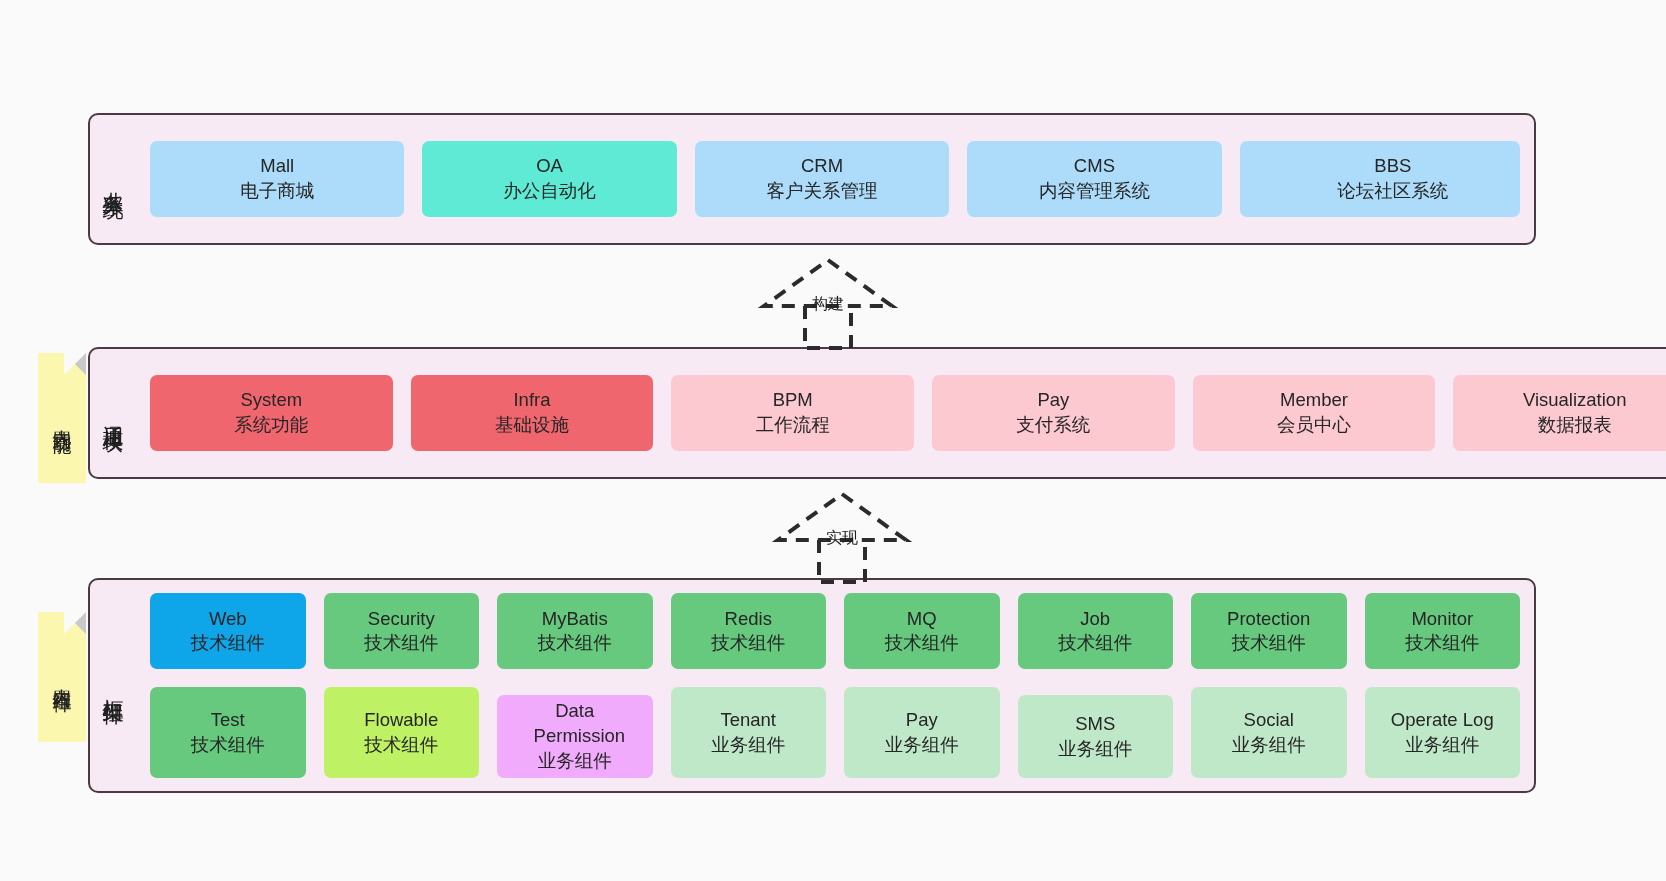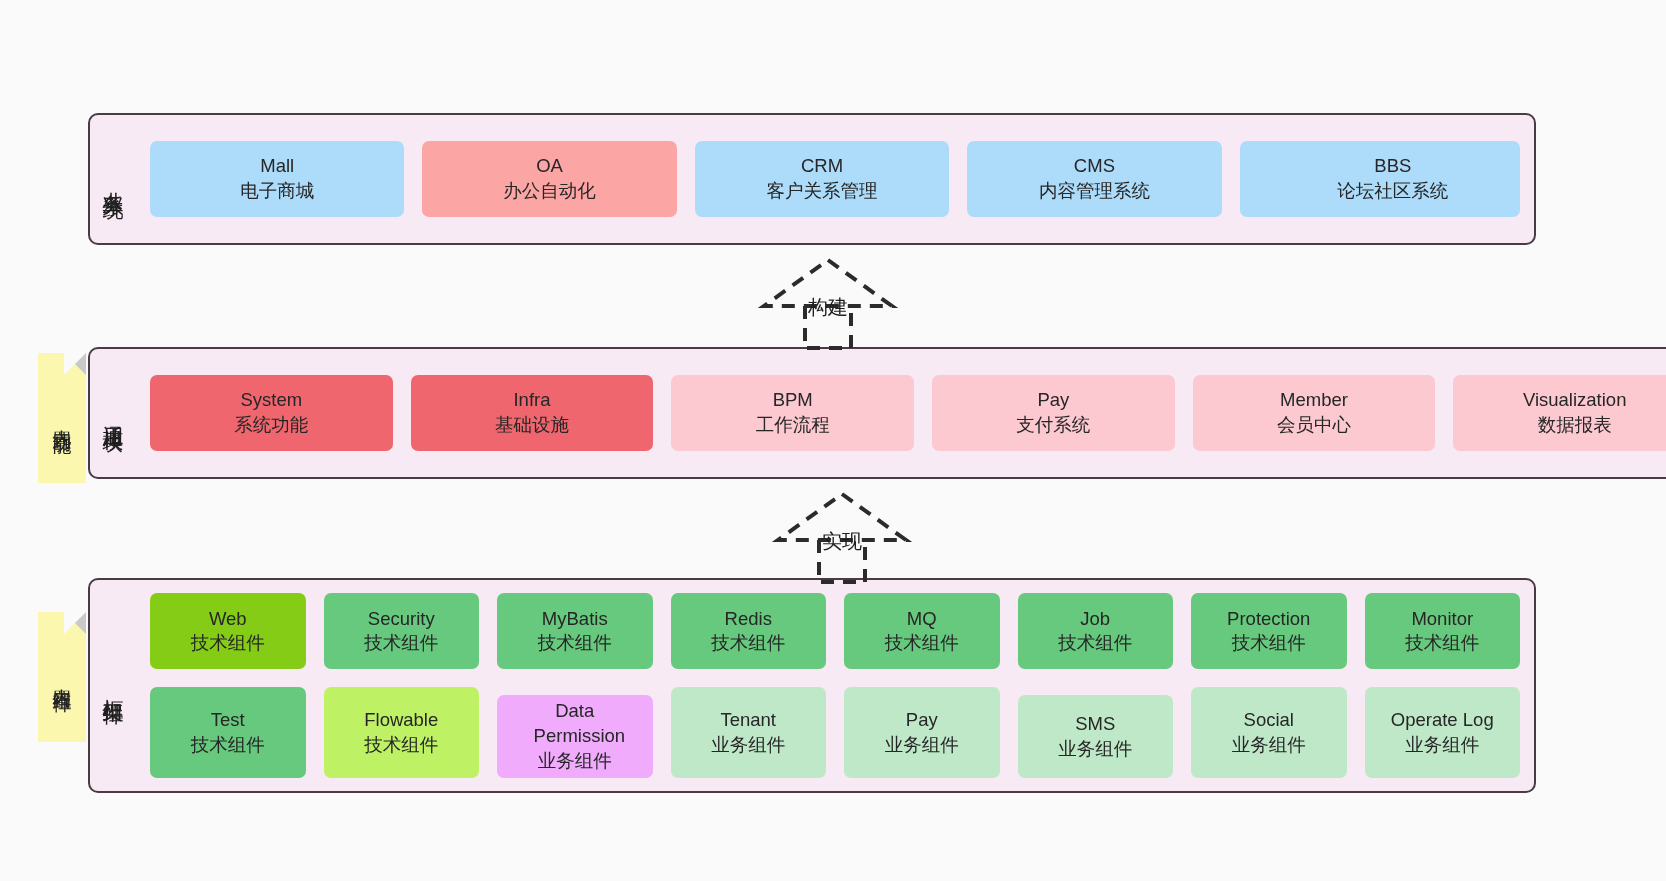--- a/index.html
+++ b/index.html
@@ -107,42 +107,42 @@
     position: absolute;
     width: 150px; height: 92px;
     z-index: 4;
   }
   .gen-arrow svg { display: block; overflow: visible; }
   .gen-label {
     position: absolute;
     left: 50%;
     top: 38px;
     transform: translateX(-50%);
-    font-size: 20px;
+    font-size: 16px;
     color: #1F1F1F;
     background: transparent;
     padding: 0 2px;
     user-select: none;
     white-space: nowrap;
   }
 </style>
 </head>
 <body>
 
 <div id="canvas">
 
   <div class="band" id="band-business" style="left:88px; top:113px; width:1448px; height:132px;">
     <div class="band-label">业务系统</div>
     <div class="band-body">
       <div class="row">
         <div class="cell" style="background:#ADDCFB; min-height:76px;">
           <span class="en">Mall</span>
           <span class="cn">电子商城</span>
         </div>
-        <div class="cell" style="background:#fca5a5; min-height:76px;">
+        <div class="cell" style="background:#5eead4; min-height:76px;">
           <span class="en">OA</span>
           <span class="cn">办公自动化</span>
         </div>
         <div class="cell" style="background:#ADDCFB; min-height:76px;">
           <span class="en">CRM</span>
           <span class="cn">客户关系管理</span>
         </div>
         <div class="cell" style="background:#ADDCFB; min-height:76px;">
           <span class="en">CMS</span>
           <span class="cn">内容管理系统</span>
@@ -213,21 +213,21 @@
     <span class="fold"></span>
     <span class="fold-cut"></span>
     <span>内置组件</span>
   </div>
 
   <div class="band" id="band-framework" style="left:88px; top:578px; width:1448px; height:215px;">
     <div class="band-label">框架组件</div>
     <div class="band-body">
 
       <div class="row">
-        <div class="cell" style="background:#84cc16; min-height:76px;">
+        <div class="cell" style="background:#0ea5e9; min-height:76px;">
           <span class="en">Web</span>
           <span class="cn">技术组件</span>
         </div>
         <div class="cell" style="background:#66C97E; min-height:76px;">
           <span class="en">Security</span>
           <span class="cn">技术组件</span>
         </div>
         <div class="cell" style="background:#66C97E; min-height:76px;">
           <span class="en">MyBatis</span>
           <span class="cn">技术组件</span>

